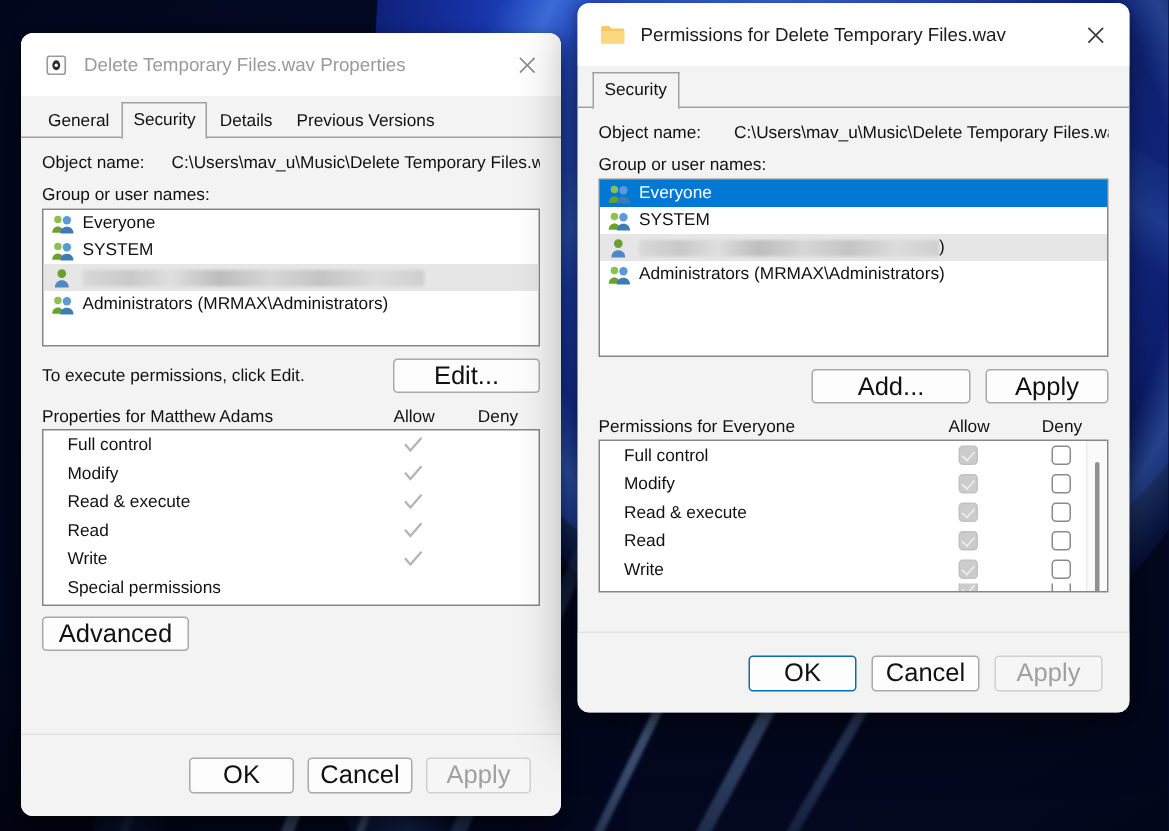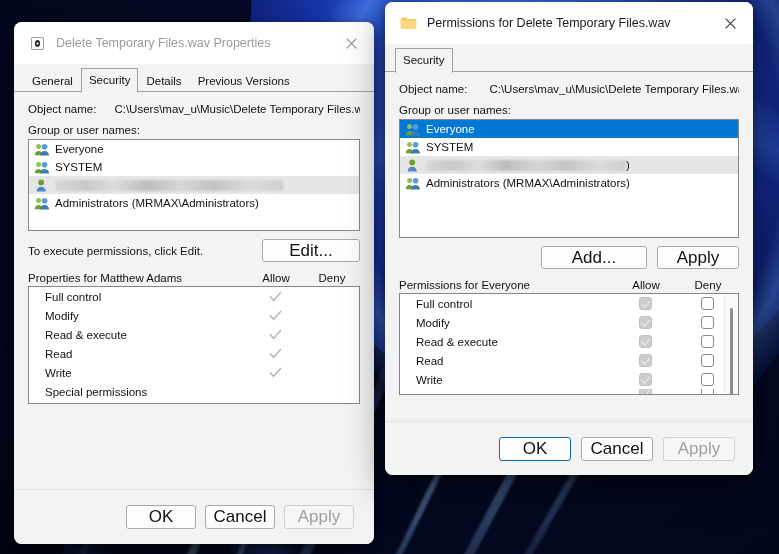--- a/index.html
+++ b/index.html
@@ -281,20 +281,21 @@
         <span class="pcell" style="width:56px;"></span>
       </div>
       <div class="permrow">
         <span class="pname">Special permissions</span>
         <span class="pcell" style="width:56px;"></span>
         <span class="pcell" style="width:56px;"></span>
       </div>
     </div>
 
     <div class="footnote">
+      <button class="btn" style="width:98px;height:23px;margin-top:-2px;">Advanced</button>
     </div>
   </div>
 
   <div class="sep" style="position:absolute;left:0;right:0;bottom:54px;"></div>
   <div class="footer" style="position:absolute;left:0;right:0;bottom:0;height:54px;padding-right:20px;">
     <button class="btn" style="width:70px;height:24px;">OK</button>
     <button class="btn" style="width:70px;height:24px;">Cancel</button>
     <button class="btn disabled" style="width:70px;height:24px;">Apply</button>
   </div>
 </div>

